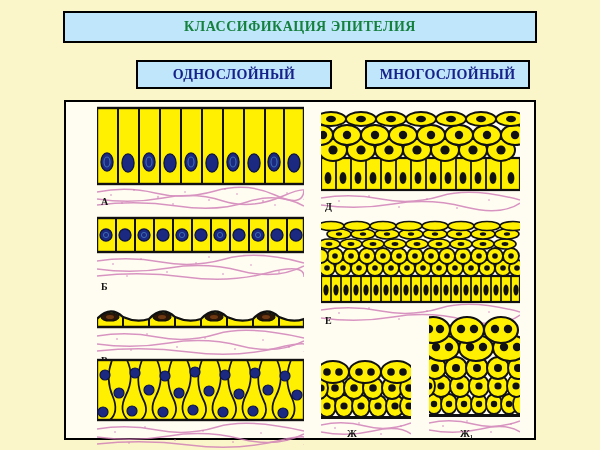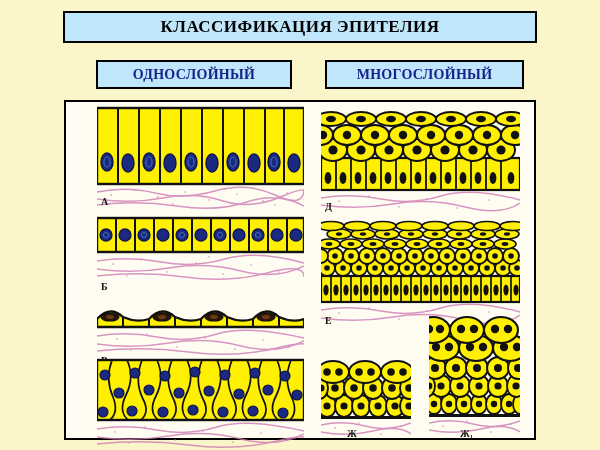--- a/index.html
+++ b/index.html
@@ -10,32 +10,33 @@
     overflow:hidden;
     position:relative;
   }
   .title-box{
     position:absolute;left:63px;top:11px;width:474px;height:32px;
     background:#bfe6fa;border:2.5px solid #000;
     display:flex;align-items:center;justify-content:center;
     box-sizing:border-box;
   }
   .title-box .txt{
-    font-weight:bold;font-size:17px;letter-spacing:.5px;color:#000000;
+    font-weight:bold;font-size:14px;letter-spacing:.5px;color:#15803d;
     font-family:"Liberation Serif", serif;
   }
   .subhead{
     position:absolute;top:60px;height:29px;
     background:#bfe6fa;border:2.5px solid #000;
     display:flex;align-items:center;justify-content:center;
     box-sizing:border-box;
+    margin-left:40px;
   }
   .subhead .txt{font-weight:bold;font-size:14px;color:#16218a;letter-spacing:.3px;}
   #subhead-left{left:96px;width:196px;}
-  #subhead-right{left:325px;width:199px;}
+  #subhead-right{left:325px;width:165px;}
 
   .panel{
     position:absolute;left:64px;top:100px;width:472px;height:340px;
     border:2.5px solid #000;background:#fffdf2;box-sizing:border-box;
   }
   .col{position:absolute;top:0;height:100%;}
   #col-left{left:31px;width:207px;}
   #col-right{left:255px;width:199px;}
 
   .fig{position:absolute;left:0;width:100%;}

